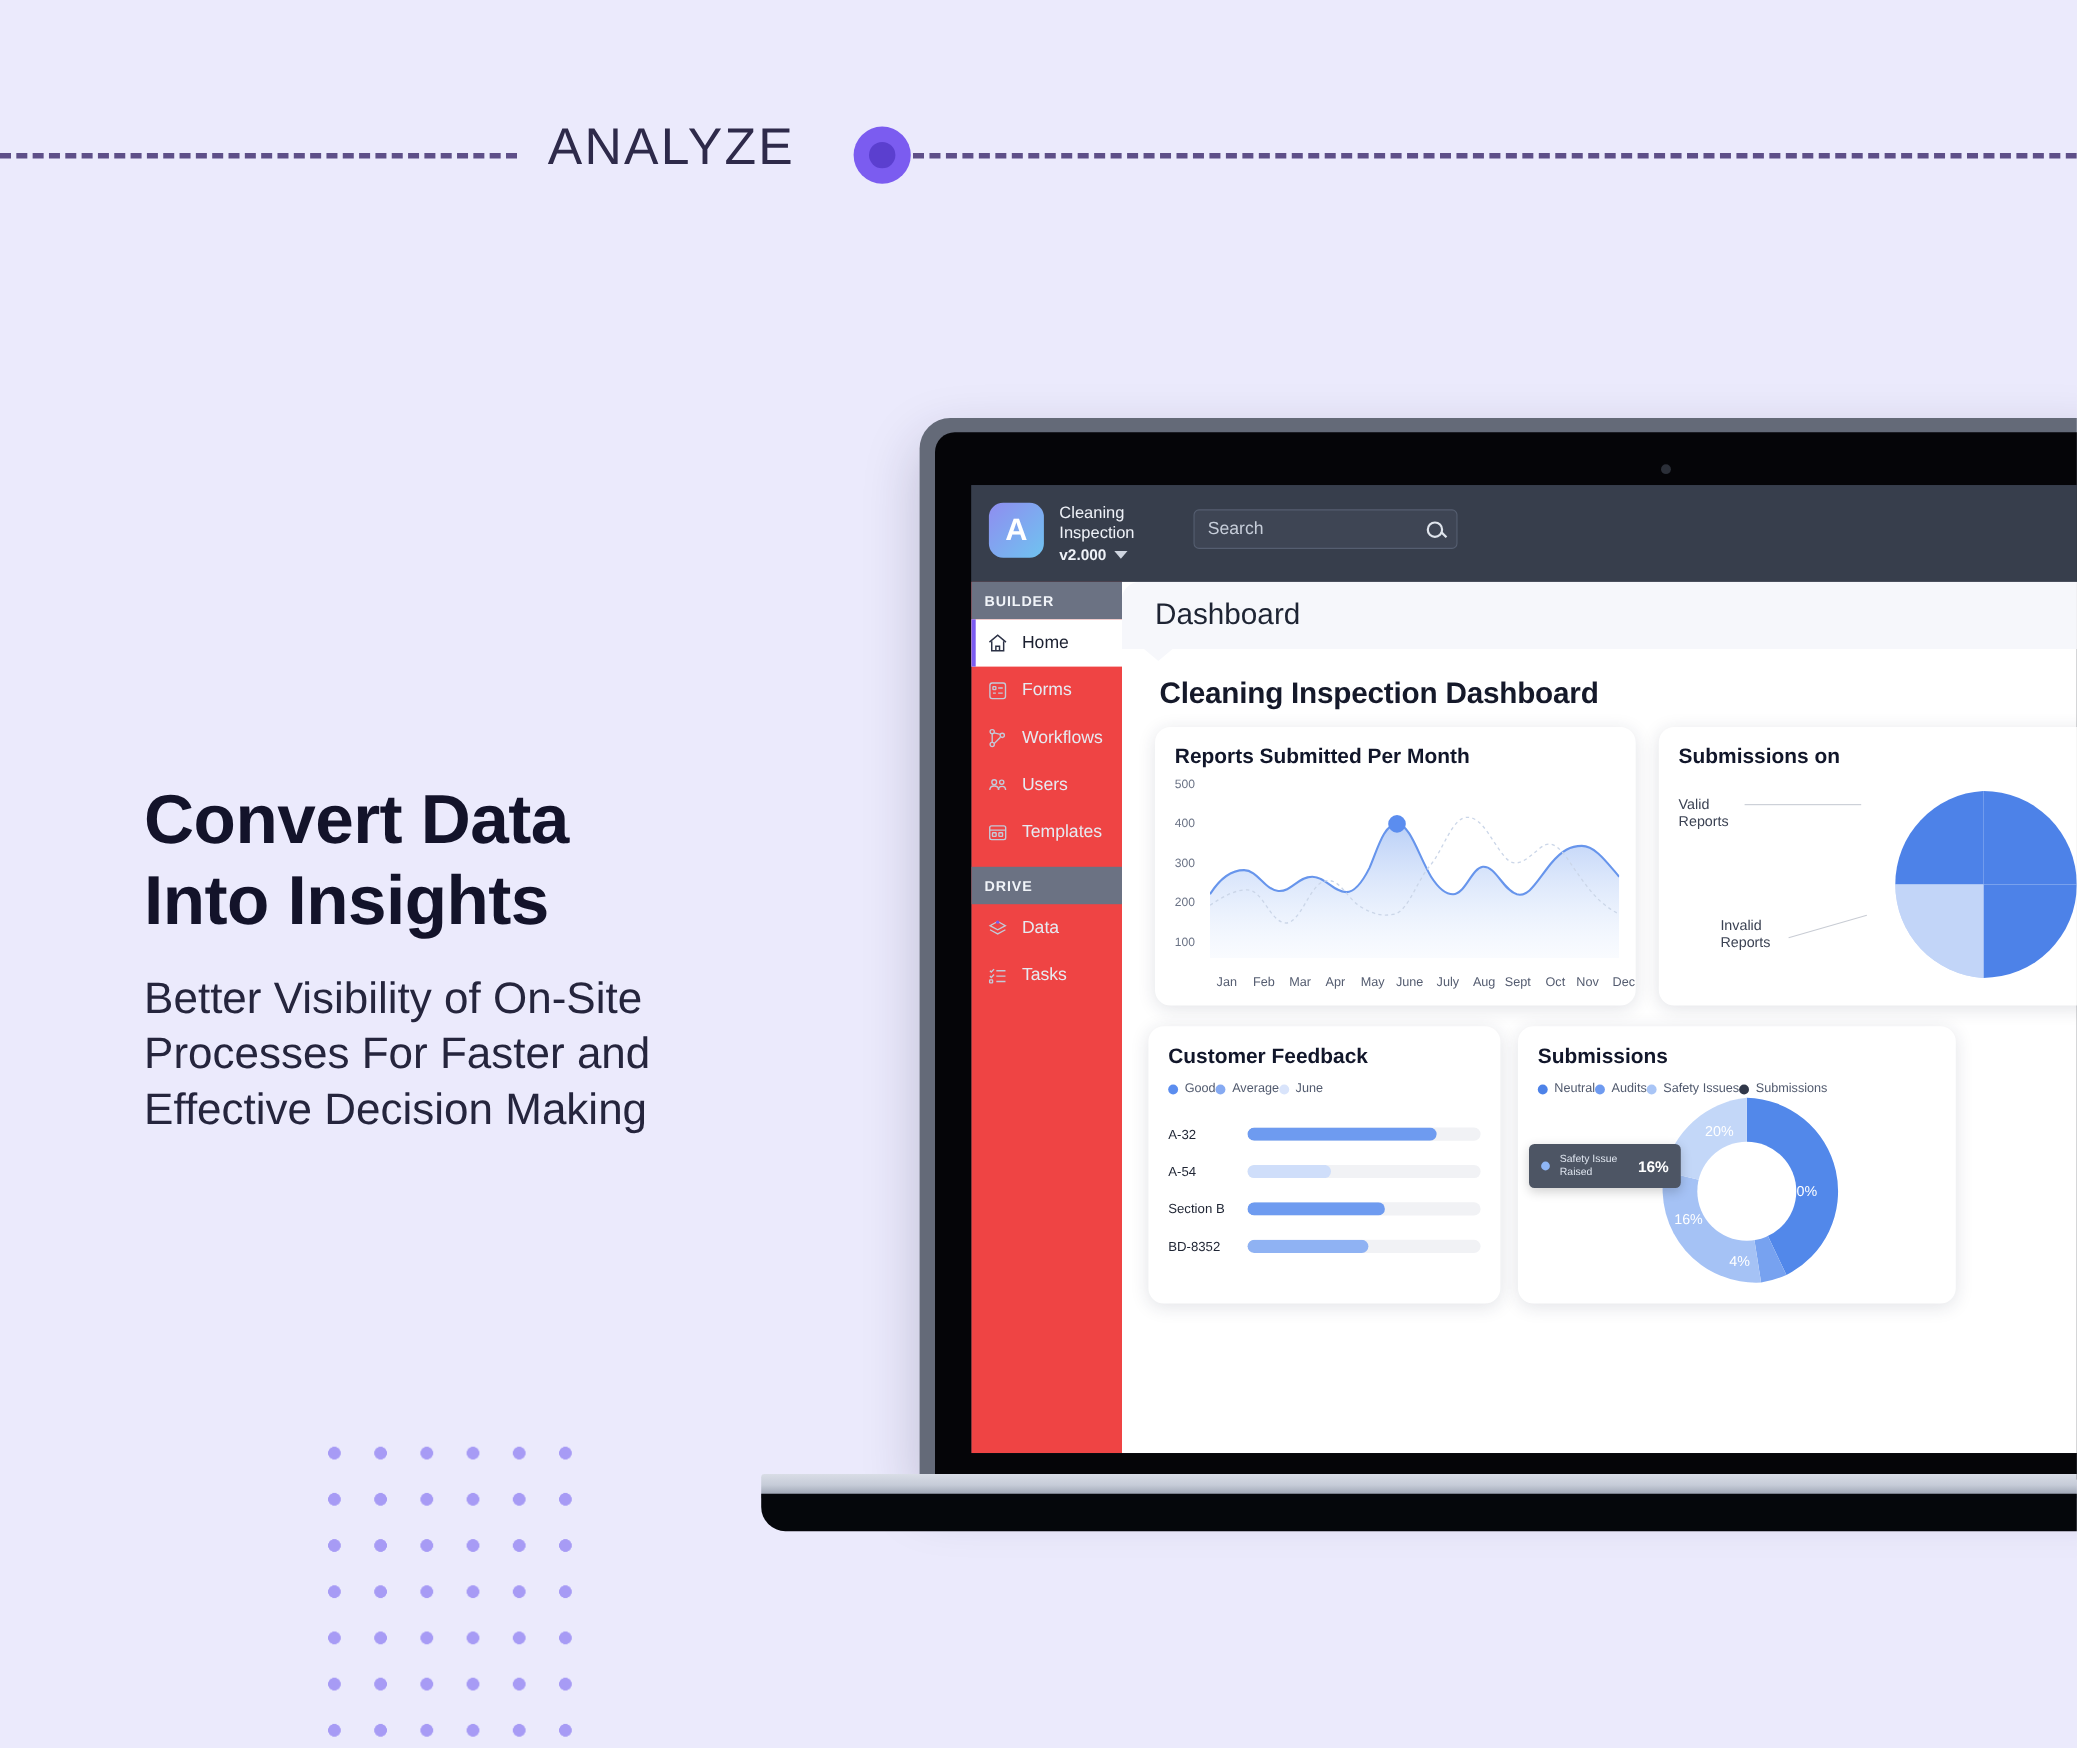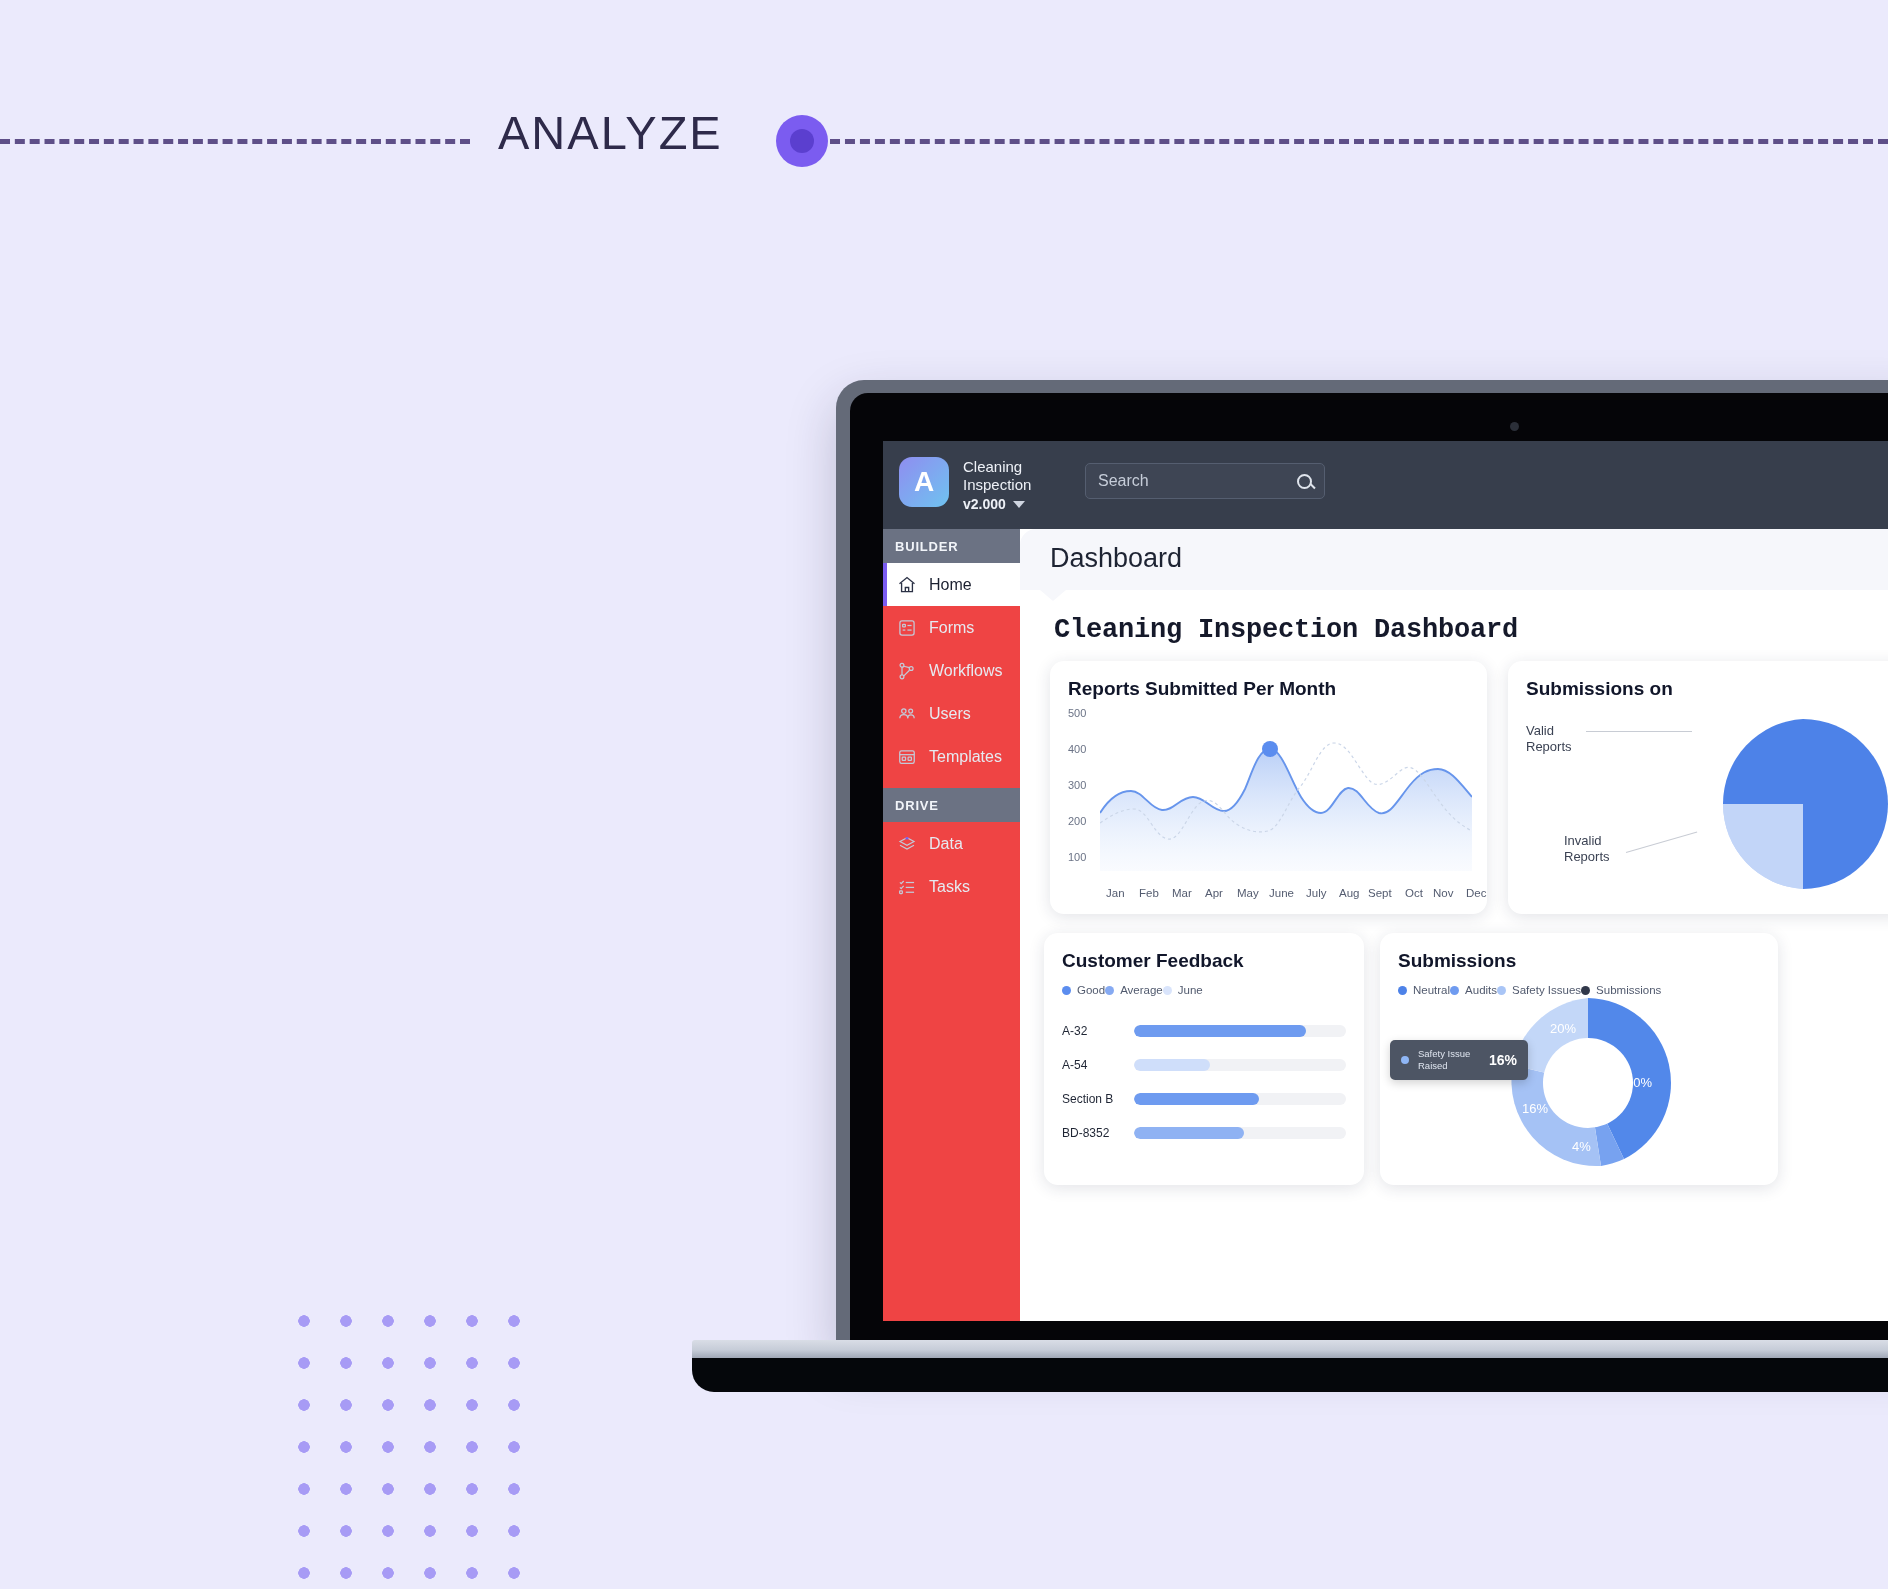--- a/index.html
+++ b/index.html
@@ -142,21 +142,21 @@
     font-size: 27px; color: #1e2433; font-weight: 400;
   }
   .crumb-notch {
     position: absolute; left: 20px; top: 61px;
     width: 0; height: 0;
     border-left: 13px solid transparent; border-right: 13px solid transparent;
     border-top: 11px solid #f6f7fb;
   }
   .page-title {
     position: absolute; left: 34px; top: 86px;
-    font-size: 27px; font-weight: 700; color: #15192a; letter-spacing: -0.2px; font-family: Liberation Mono, monospace;
+    font-size: 27px; font-weight: 700; color: #15192a; letter-spacing: -0.2px;
   }
 
   .card {
     position: absolute; background: #fff; border-radius: 14px;
     box-shadow: 0 3px 16px rgba(30,35,70,0.13);
   }
   .card-title { font-size: 19px; font-weight: 600; color: #11162a; }
 
   
   .card-line { left: 30px; top: 132px; width: 437px; height: 253px; padding: 17px 18px; }
@@ -202,20 +202,31 @@
 
   <div class="rail">
     <div class="rail-dash-left"></div>
     <div class="rail-label">ANALYZE</div>
     <div class="rail-node">
       <div class="rail-node-inner"></div>
     </div>
     <div class="rail-dash-right"></div>
   </div>
 
+  <div class="copy">
+    <div class="headline">
+      <div>Convert Data</div>
+      <div>Into Insights</div>
+    </div>
+    <div class="subcopy">
+      <div>Better Visibility of On-Site</div>
+      <div>Processes For Faster and</div>
+      <div>Effective Decision Making</div>
+    </div>
+  </div>
 
   <div class="dotgrid"></div>
 
   <div class="laptop">
     <div class="lid">
       <div class="bezel">
         <div class="camera"></div>
 
         <div class="screen">
 

